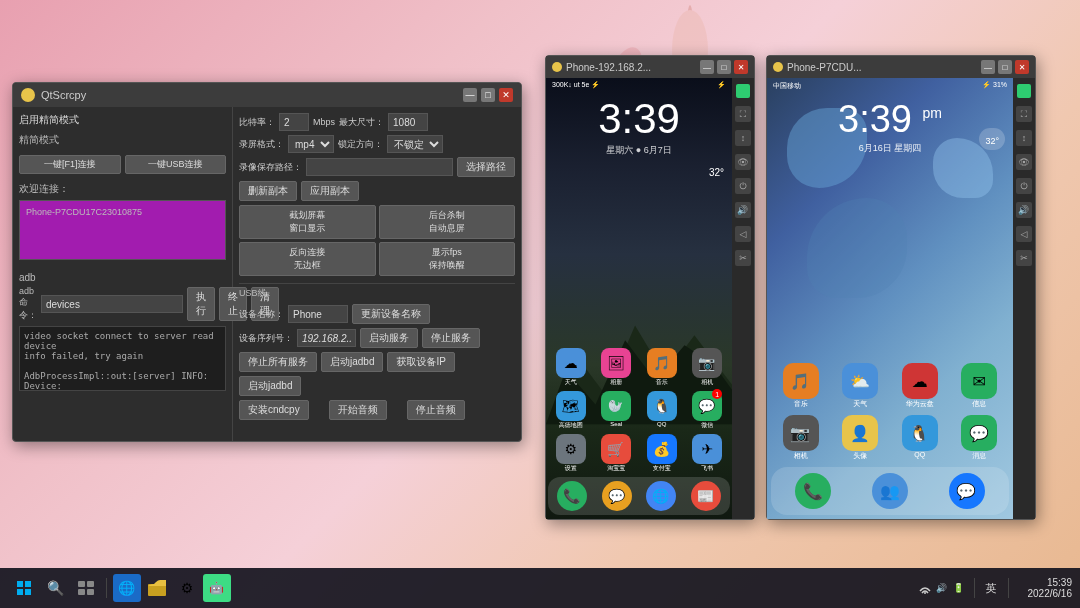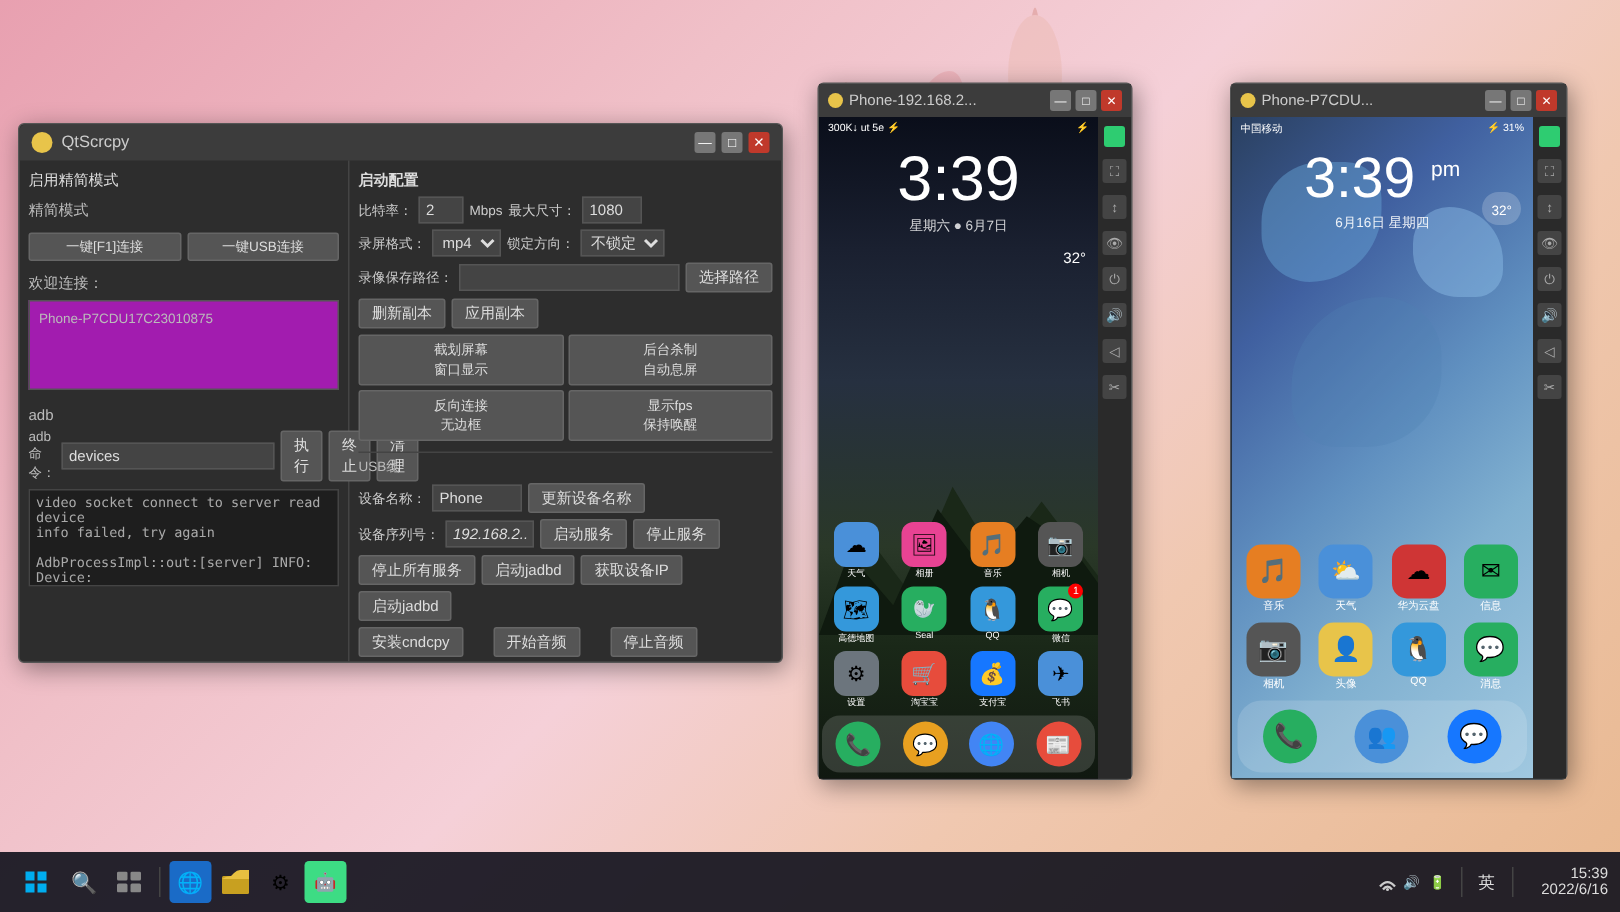--- a/index.html
+++ b/index.html
@@ -141,23 +141,23 @@
     }
 
     #phone1-window {
       left: 545px;
       top: 55px;
       width: 210px;
       height: 465px;
     }
 
     #phone2-window {
-      left: 820px;
+      left: 766px;
       top: 55px;
-      width: 225px;
+      width: 270px;
       height: 465px;
     }
 
     .phone-titlebar {
       background: #3c3c3c;
       display: flex;
       align-items: center;
       height: 22px;
       padding: 0 6px;
       gap: 4px;
@@ -368,21 +368,20 @@
       <div class="qt-console">
         <div>video socket connect to server read device</div>
         <div>info failed, try again</div>
         <div>&nbsp;</div>
         <div>AdbProcessImpl::out:[server] INFO: Device:</div>
 
       </div>
     </div>
 
     <div style="flex:1;padding:6px;display:flex;flex-direction:column;gap:4px;overflow:hidden;">
-      <div style="font-size:10px;color:#ddd;font-weight:bold;">启动配置</div>
 
       <div style="display:flex;align-items:center;gap:4px;flex-wrap:wrap;">
         <span style="font-size:9px;">比特率：</span>
         <input class="qt-input" style="width: 30px;" value="2">
         <span style="font-size:9px;">Mbps</span>
         <span style="font-size:9px;">最大尺寸：</span>
         <input class="qt-input" style="width: 40px;" value="1080">
       </div>
 
       <div style="display:flex;align-items:center;gap:4px;flex-wrap:wrap;">

